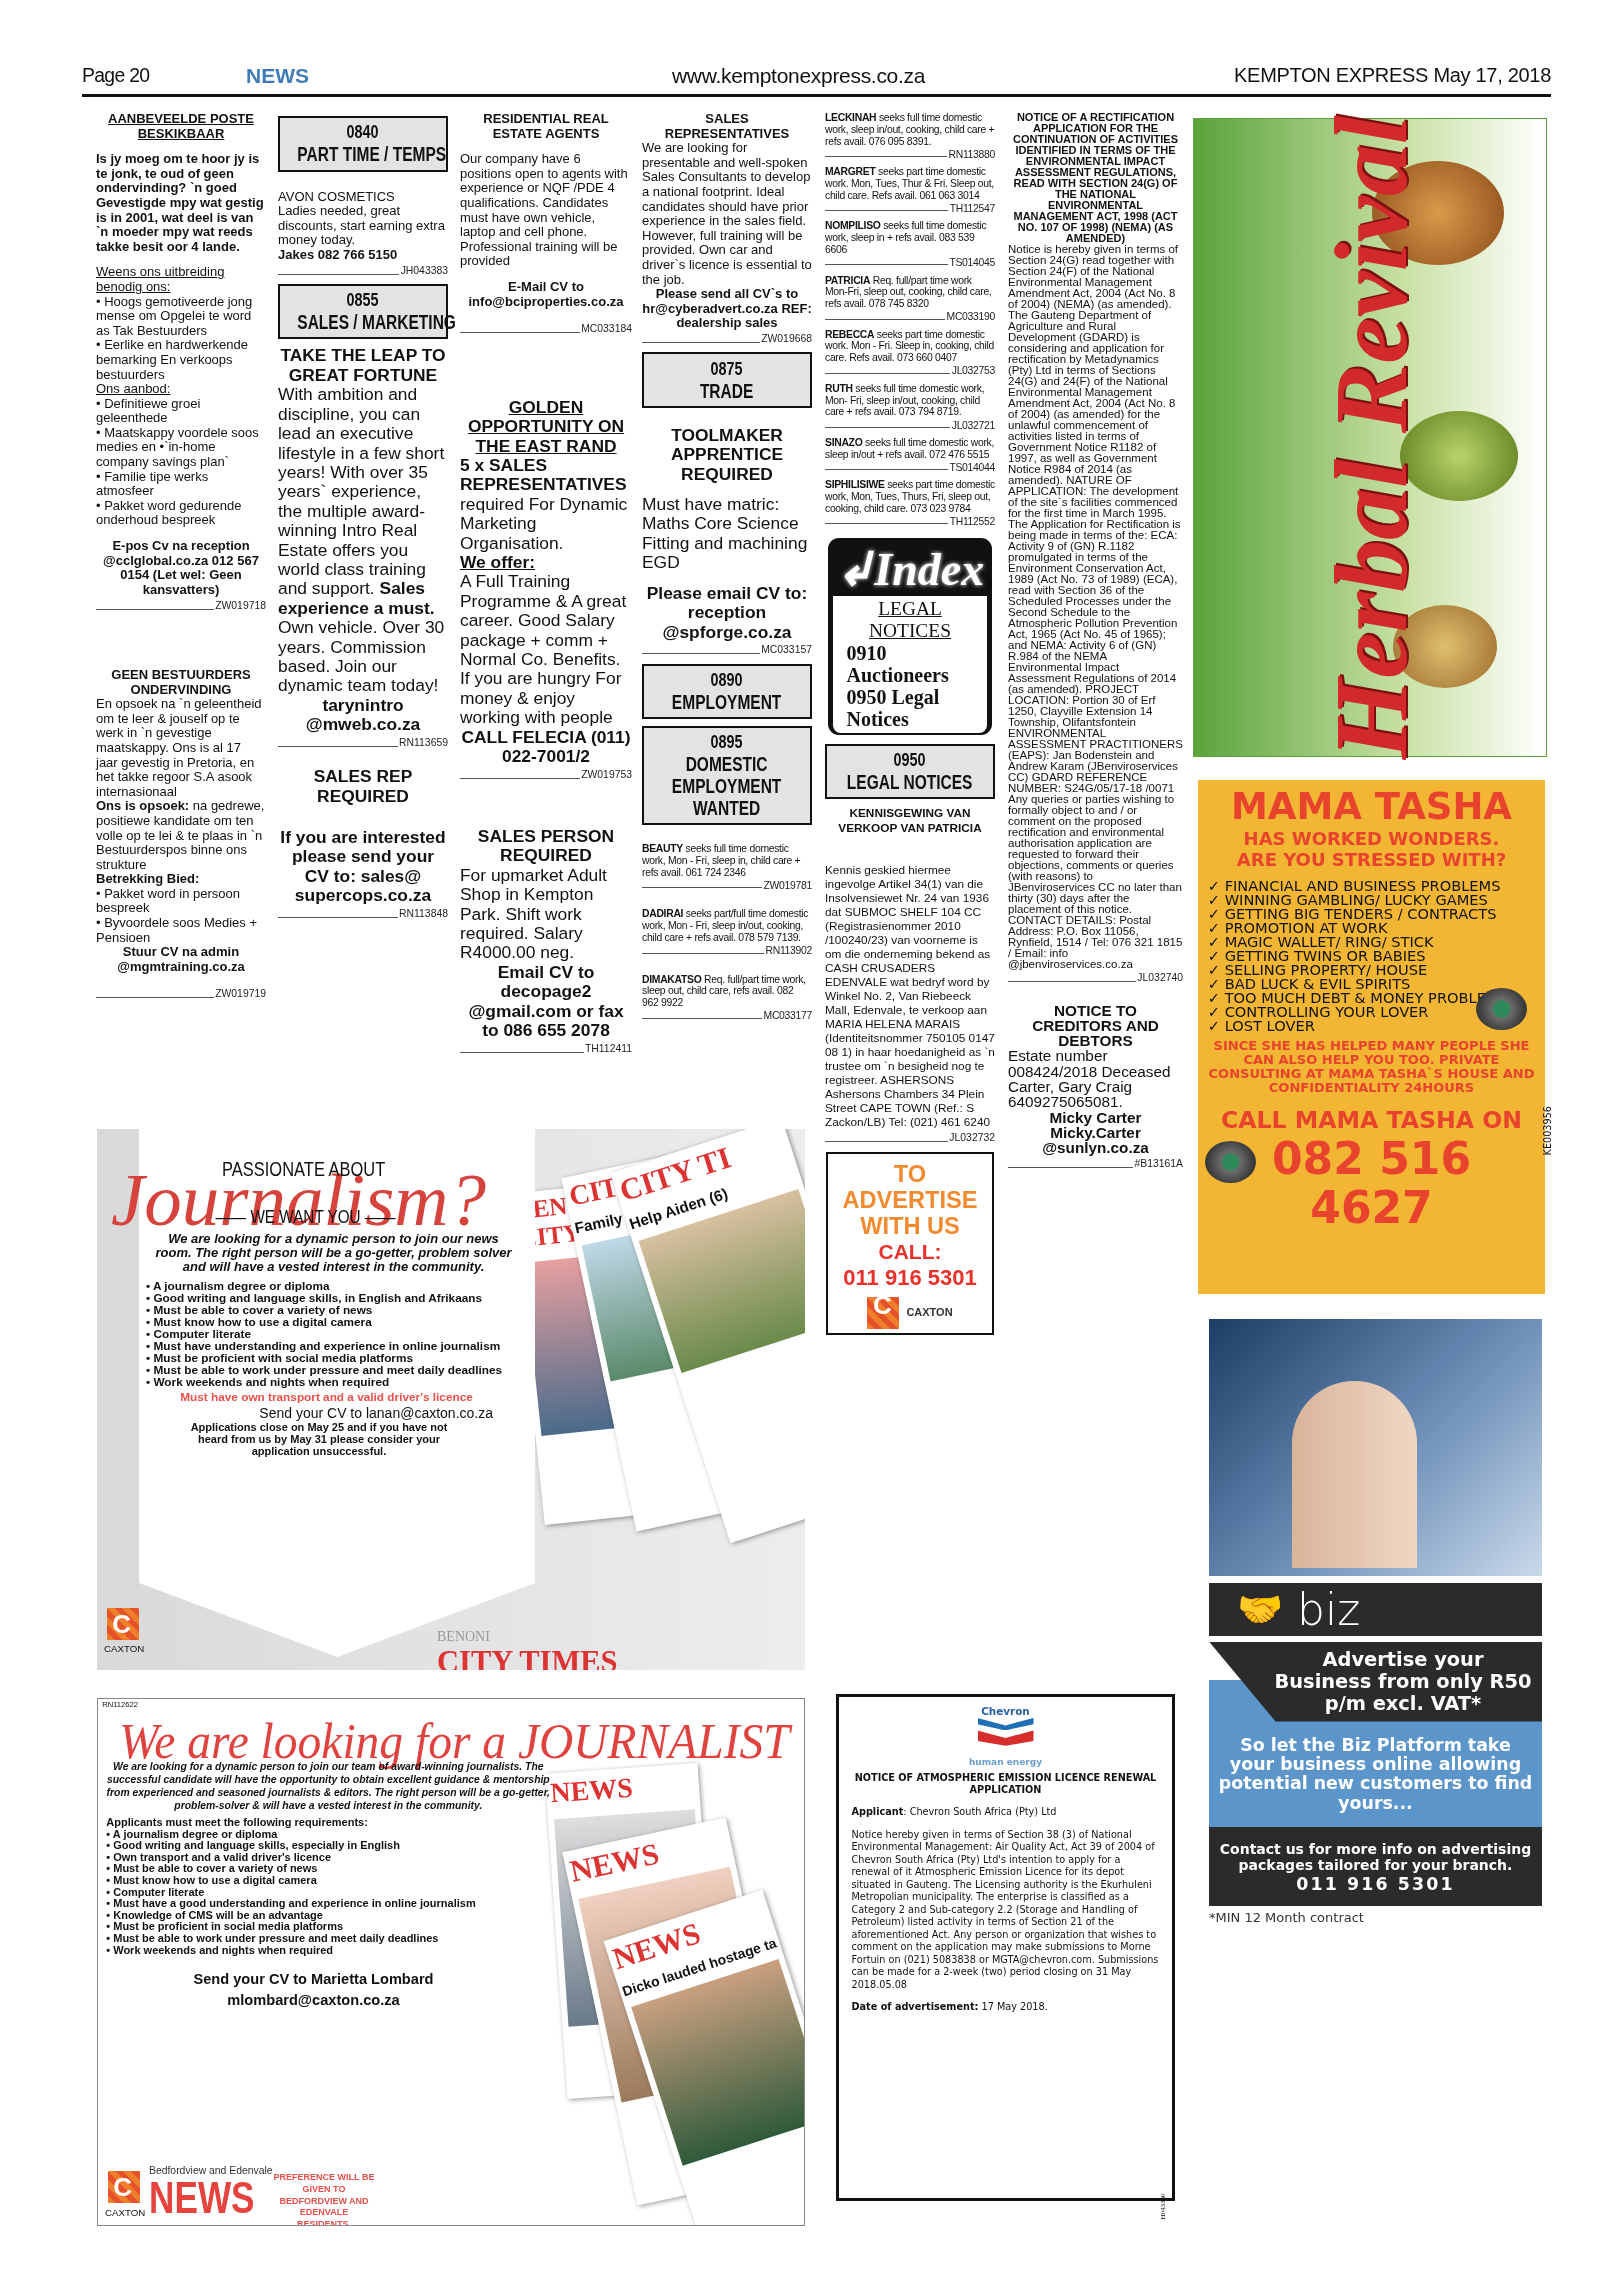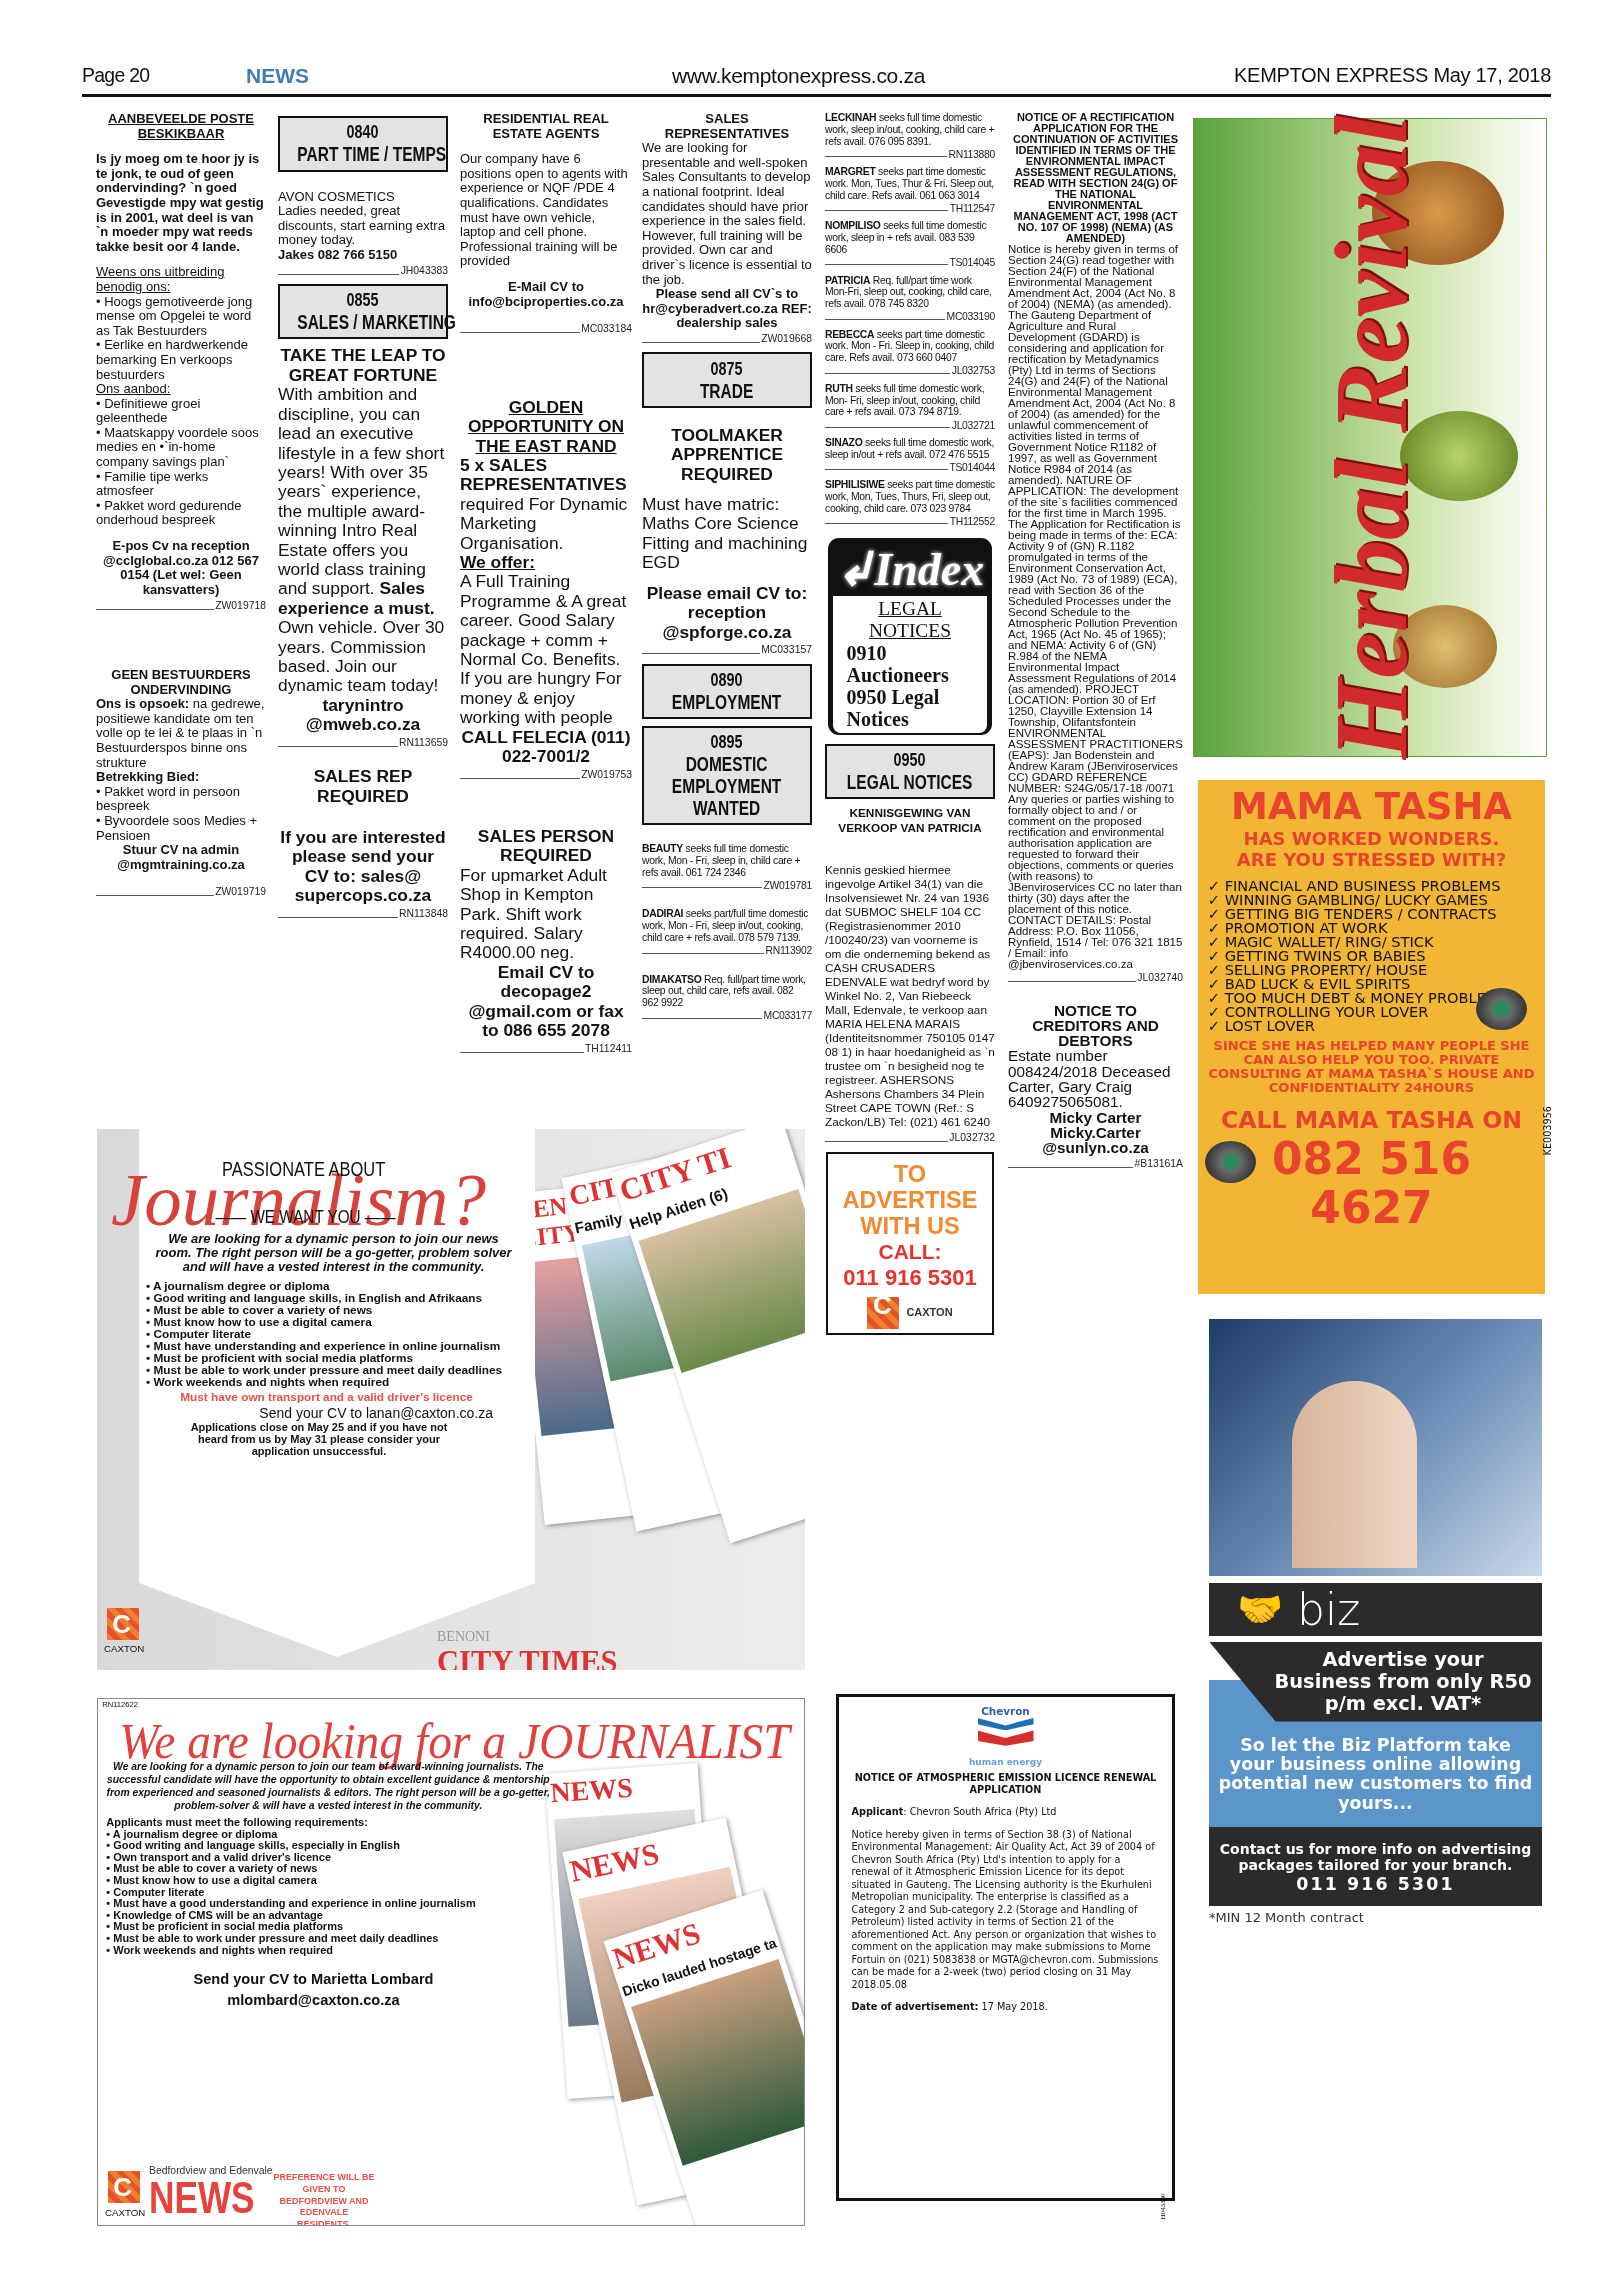--- a/index.html
+++ b/index.html
@@ -127,20 +127,21 @@
     <div class="gap"></div>
     <div class="hd">E-pos Cv na reception @cclglobal.co.za 012 567 0154 (Let wel: Geen kansvatters)</div>
     <div class="ref">
           <span class="ln"></span>
           <span>ZW019718</span>
         </div>
   </div>
   <div class="gap3"></div>
   <div>
     <div class="hd">GEEN BESTUURDERS ONDERVINDING</div>
+    <div>En opsoek na `n geleentheid om te leer &amp; jouself op te werk in `n gevestige maatskappy. Ons is al 17 jaar gevestig in Pretoria, en het takke regoor S.A asook internasionaal</div>
     <div><b>Ons is opsoek:</b><span> na gedrewe, positiewe kandidate om ten volle op te lei &amp; te plaas in `n Bestuurderspos binne ons strukture</span></div>
     <div class="b">Betrekking Bied:</div>
     <div>• Pakket word in persoon bespreek</div>
     <div>• Byvoordele soos Medies + Pensioen</div>
     <div class="hd">Stuur CV na admin @mgmtraining.co.za</div>
     <div class="gap"></div>
     <div class="ref">
           <span class="ln"></span>
           <span>ZW019719</span>
         </div>

